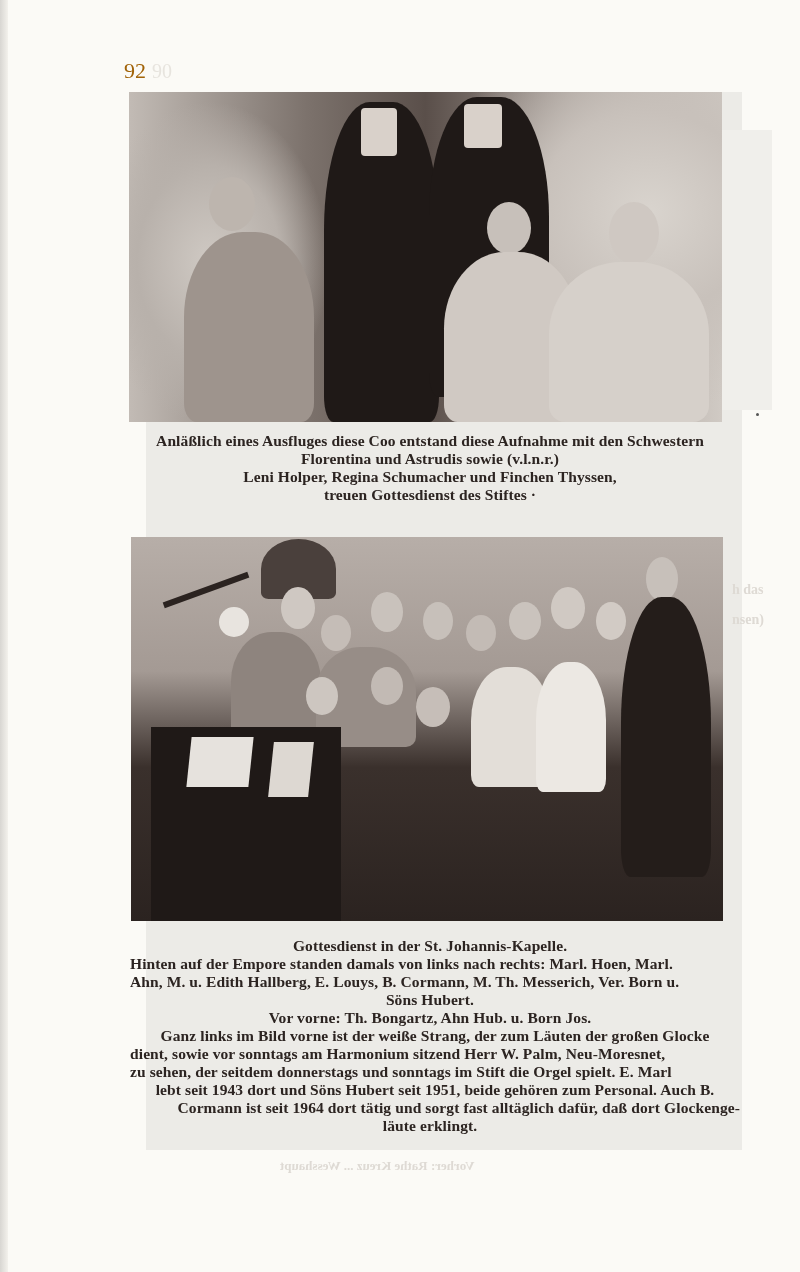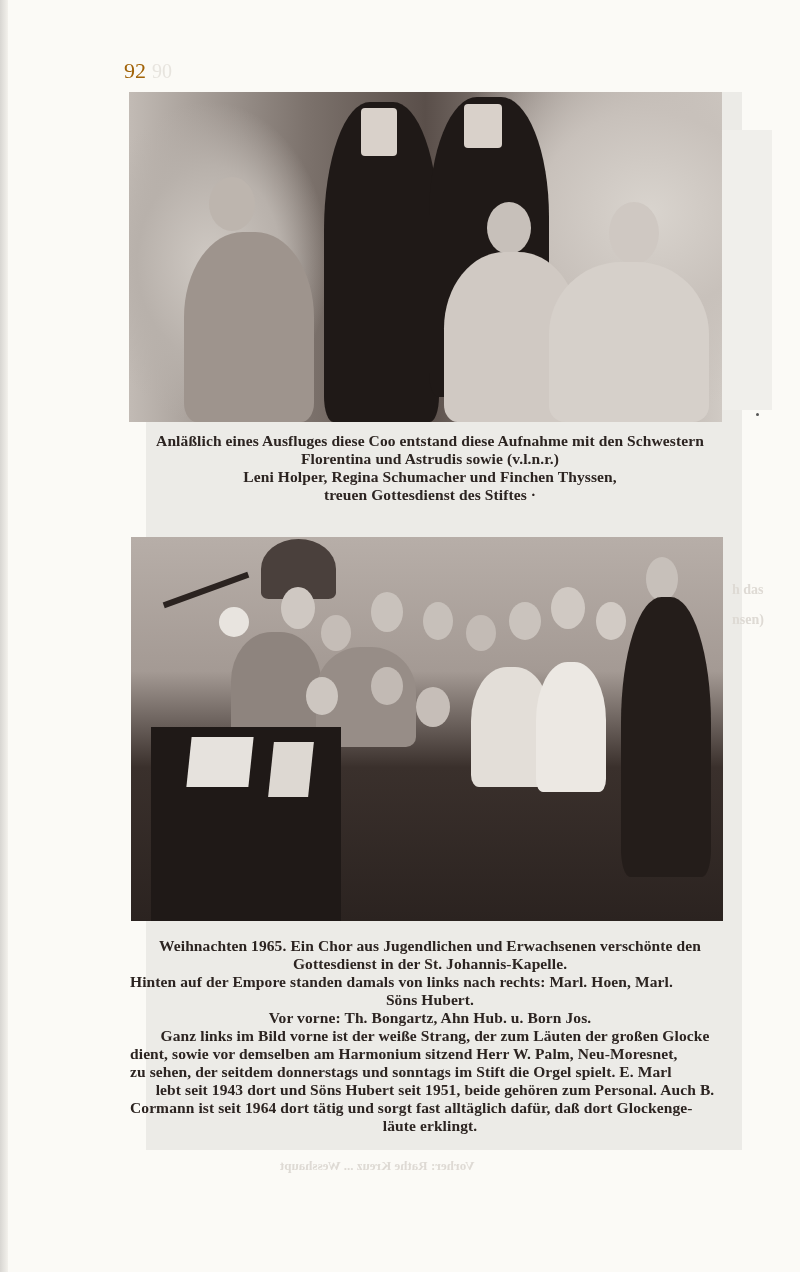--- a/index.html
+++ b/index.html
@@ -132,26 +132,26 @@
 
   <div style="position:absolute; left:20px; top:190px; width:190px; height:194px; background:#1f1917;"></div>
   <div style="position:absolute; left:58px; top:200px; width:62px; height:50px; background:#e6e2dd; transform:skewX(-6deg);"></div>
   <div style="position:absolute; left:140px; top:205px; width:40px; height:55px; background:#ddd8d2; transform:skewX(-6deg);"></div>
 </div>
 
 <div class="bleed" style="left:732px; top:582px;">h das</div>
 <div class="bleed" style="left:732px; top:612px;">nsen)</div>
 
 <div class="caption caption2">
-  <span class="line">Weihnachten 1965. Ein Chor aus Jugendlichen und Erwachsenen verschönte den</span>
   <span class="line">Gottesdienst in der St. Johannis-Kapelle.</span>
   <span class="line" style="text-align:left; padding-left:10px;">Hinten auf der Empore standen damals von links nach rechts: Marl. Hoen, Marl.</span>
+  <span class="line" style="text-align:left; padding-left:10px;">Ahn, M. u. Edith Hallberg, E. Louys, B. Cormann, M. Th. Messerich, Ver. Born u.</span>
   <span class="line">Söns Hubert.</span>
   <span class="line">Vor vorne: Th. Bongartz, Ahn Hub. u. Born Jos.</span>
   <span class="line" style="text-align:center; padding-left:10px;">Ganz links im Bild vorne ist der weiße Strang, der zum Läuten der großen Glocke</span>
-  <span class="line" style="text-align:left; padding-left:10px;">dient, sowie vor demselben am Harmonium sitzend Herr W. Palm, Neu-Moresnet,</span>
+  <span class="line" style="text-align:left; padding-left:10px;">dient, sowie vor sonntags am Harmonium sitzend Herr W. Palm, Neu-Moresnet,</span>
   <span class="line" style="text-align:left; padding-left:10px;">zu sehen, der seitdem donnerstags und sonntags im Stift die Orgel spielt. E. Marl</span>
   <span class="line" style="text-align:center; padding-left:10px;">lebt seit 1943 dort und Söns Hubert seit 1951, beide gehören zum Personal. Auch B.</span>
-  <span class="line" style="text-align:left; padding-left:10px;">Cormann ist seit 1964 dort tätig und sorgt fast alltäglich dafür, daß dort Glockenge-</span>
+  <span class="line" style="text-align:right; padding-left:10px;">Cormann ist seit 1964 dort tätig und sorgt fast alltäglich dafür, daß dort Glockenge-</span>
   <span class="line">läute erklingt.</span>
 </div>
 
 <div class="bleed" style="left:280px; top:1158px; transform:scaleX(-1); font-size:13px;">Vorher: Rathe Kreuz ... Wesshaupt</div>
 
 </body></html>

